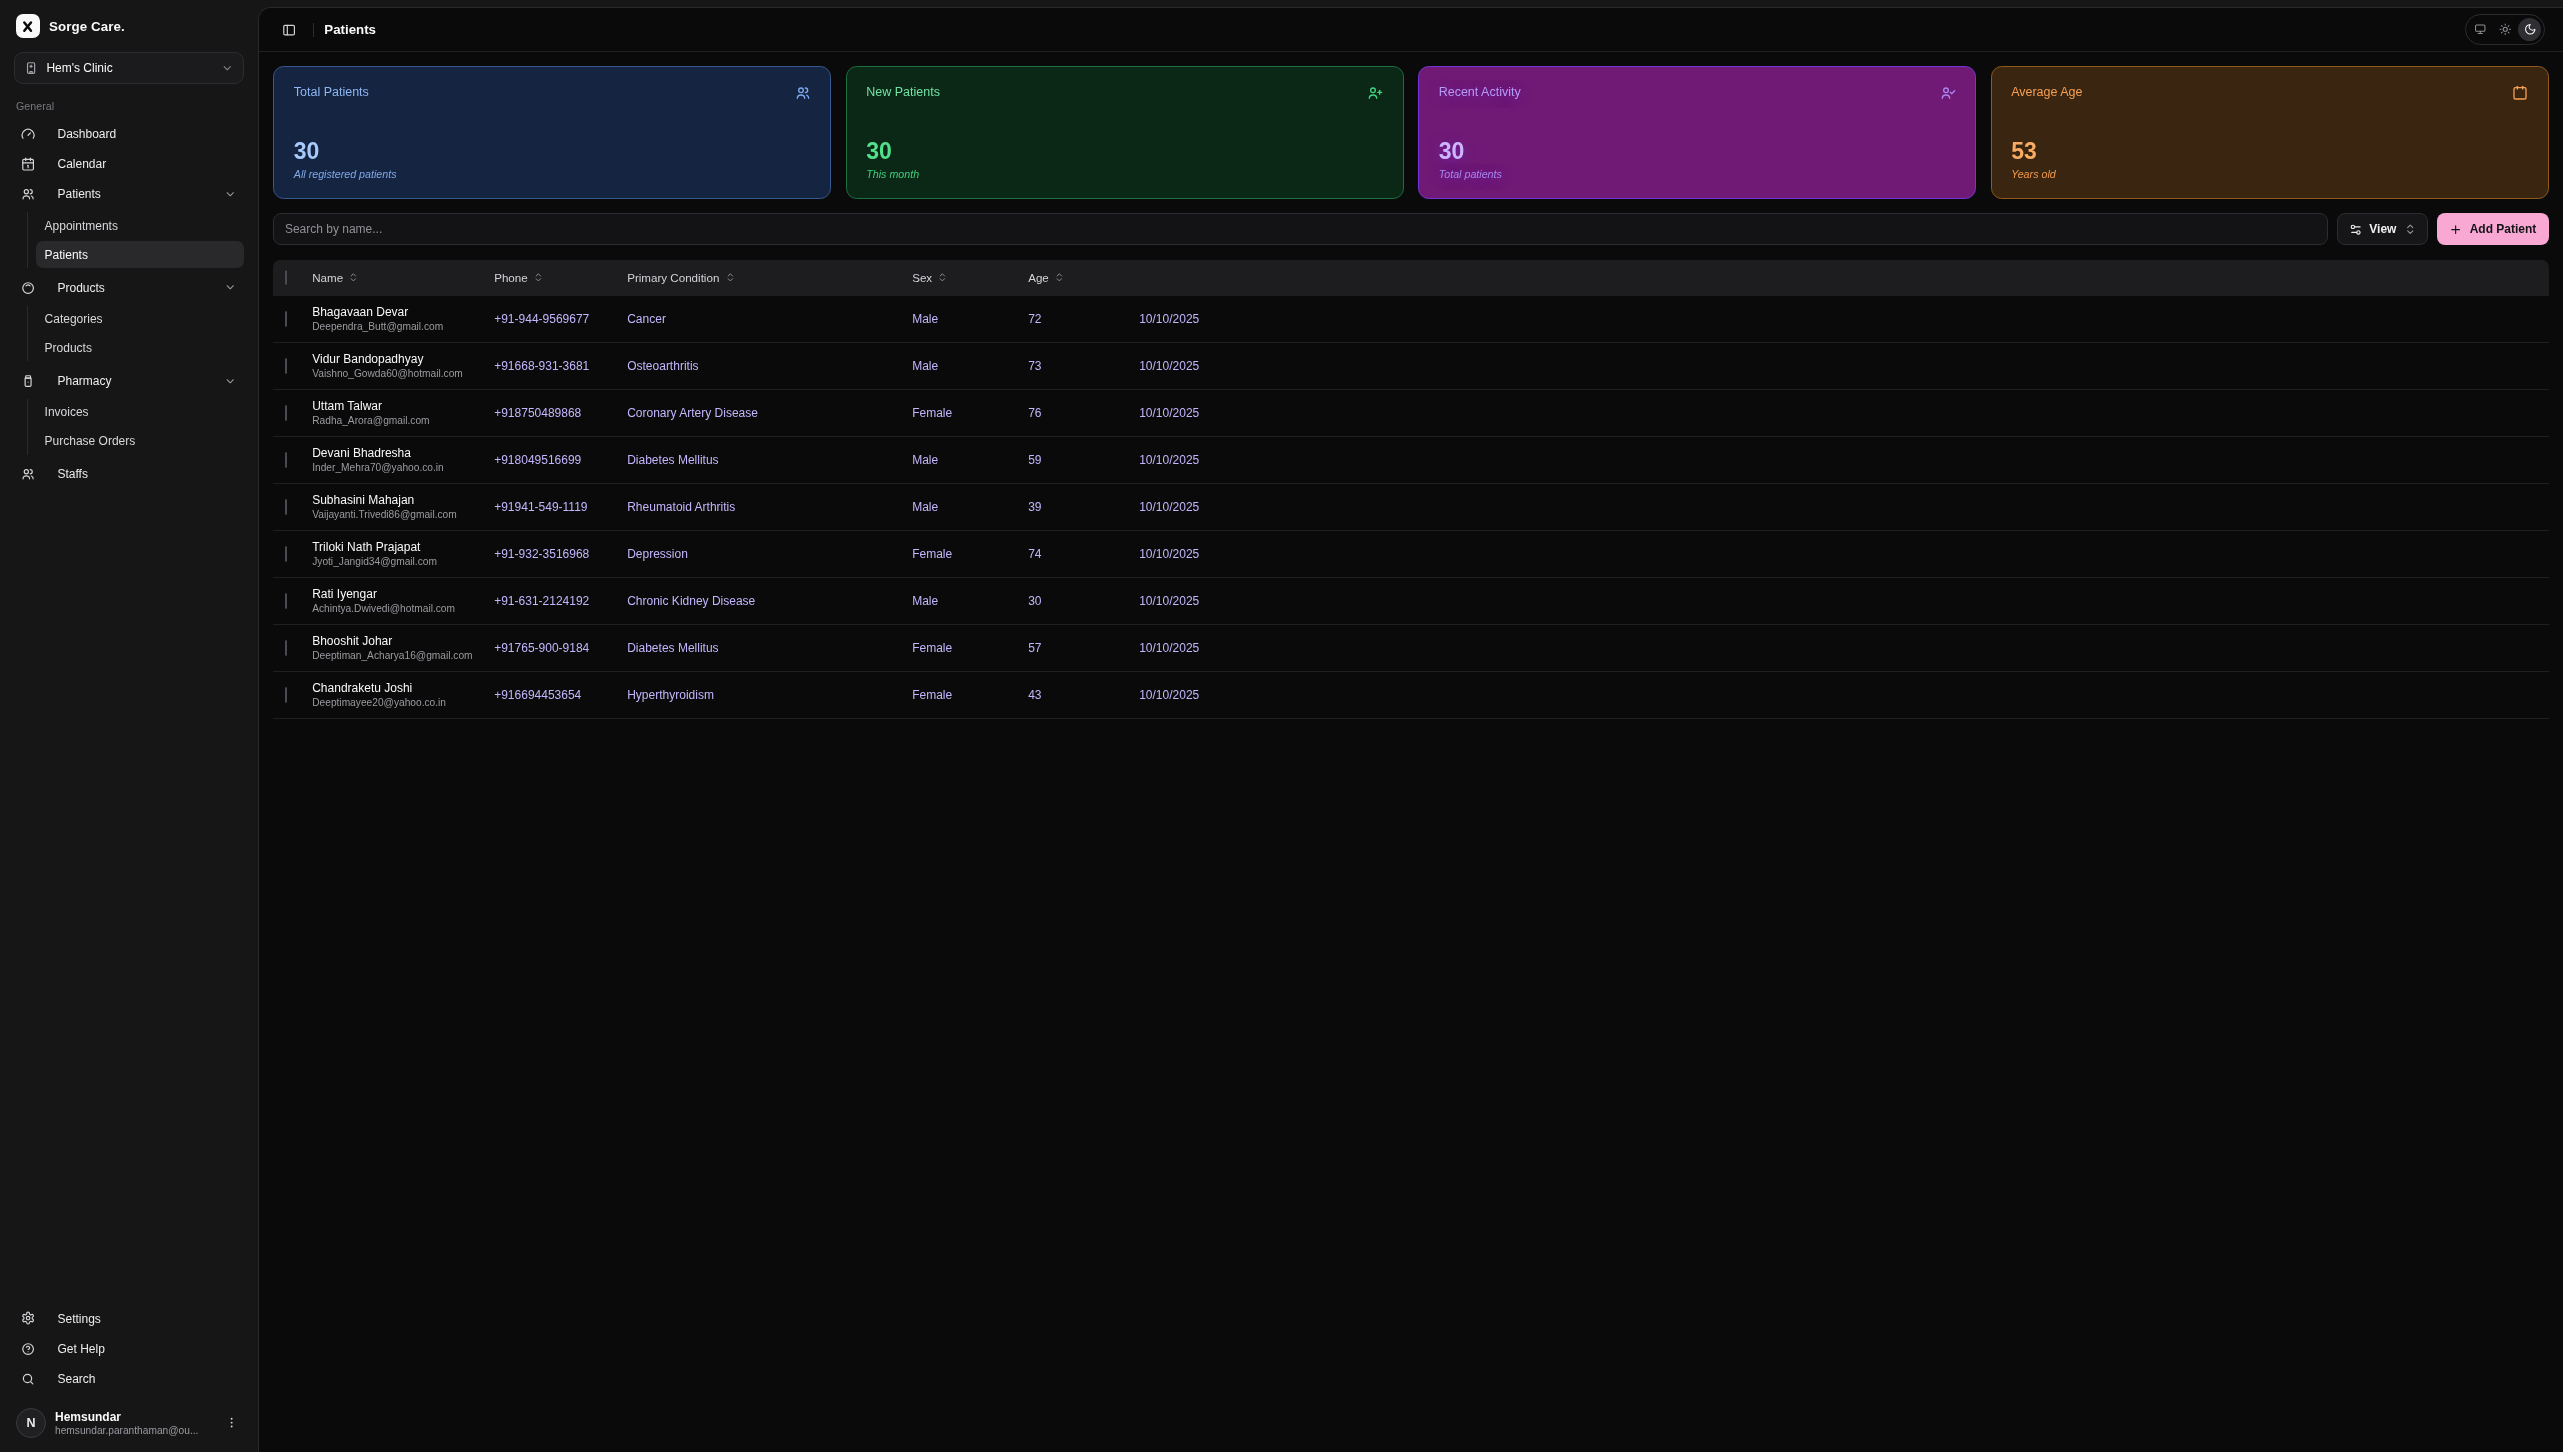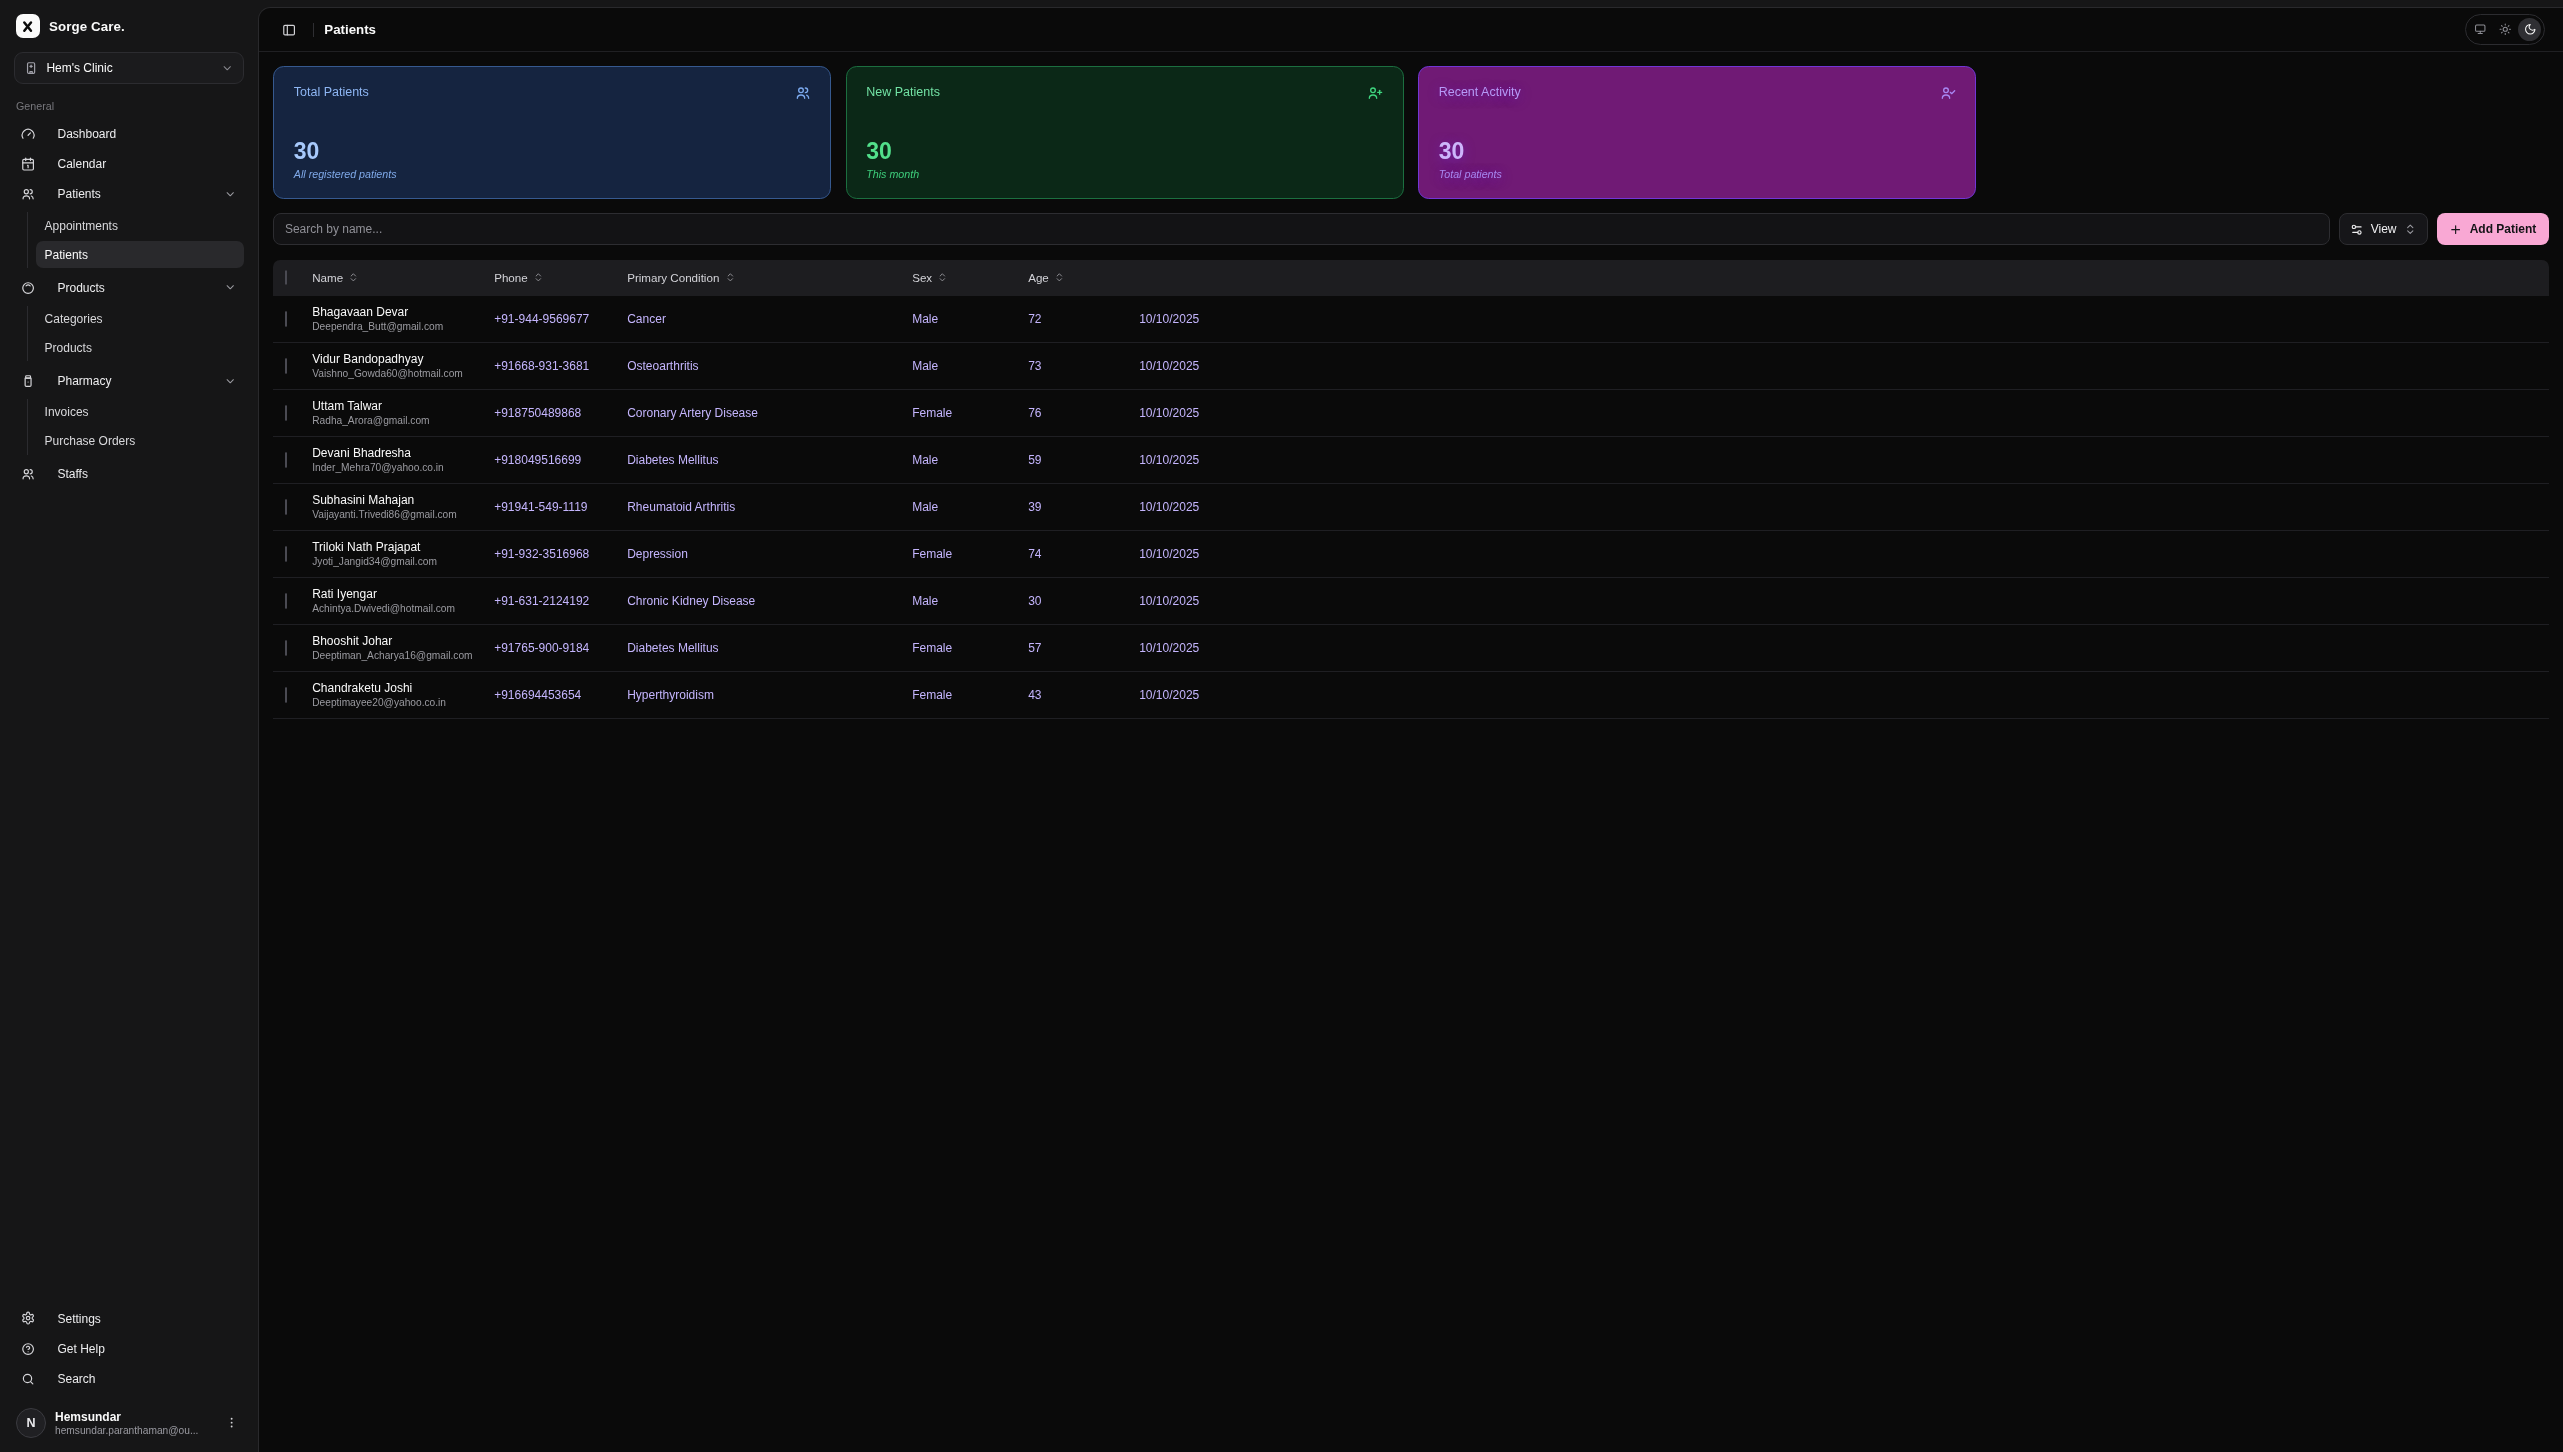--- a/index.html
+++ b/index.html
@@ -98,21 +98,21 @@
   .card.purple .card-title, .card.purple .card-value, .card.purple .card-sub { text-shadow:0 1.8px 10.7px rgba(109,40,217,.55); }
 
   
   .toolbar { margin-top:14.2px; display:flex; gap:9px; }
   .search-input {
     flex:1; height:32px; background:#131315; border:0.9px solid #2d2d31; border-radius:8px;
     padding:0 10.7px; font-size:12px; color:#e6e6e9; font-family:inherit; outline:none;
   }
   .search-input::placeholder { color:#8f8f96; }
   .btn { height:32px; border-radius:8px; display:flex; align-items:center; gap:7.1px; padding:0 10.7px; font-size:12px; cursor:pointer; }
-  .view-btn { border:0.9px solid #2d2d31; background:#161619; color:#f0f0f2; font-weight:400; }
+  .view-btn { border:0.9px solid #2d2d31; background:#161619; color:#f0f0f2; font-weight:700; }
   .view-btn .chevs { color:#9a9aa1; }
   .add-btn { background:#f9a8d4; color:#131316; font-weight:600; padding:0 12.5px; border:none; }
 
   
   .table { margin-top:14.2px; display:flex; flex-direction:column; }
   .thead, .trow { display:grid; grid-template-columns:39px 182px 133px 285px 116px 111px 1fr; align-items:center; }
   .thead {
     background:#1d1d20; border-radius:7.1px 7.1px 0 0; height:36px;
     font-size:11.6px; color:#d3d3d8; font-weight:500;
   }
@@ -402,20 +402,36 @@
                 <path d="m15.5 11 2 2 4.5-4.5"></path>
               </svg>
           </span>
         </div>
         <div class="card-bottom">
           <div class="card-value">30</div>
           <div class="card-sub">Total patients</div>
         </div>
       </div>
 
+      <div class="card orange" style="background: rgb(58, 37, 17); border-color: rgb(143, 90, 28); --title: #f79f52; --icon: #f79f52; --value: #f9ab61; --sub: #f09a4d;">
+        <div class="card-head">
+          <span class="card-title">Average Age</span>
+          <span class="card-icon">
+            <svg width="16" height="16" viewBox="0 0 24 24" fill="none" stroke="currentColor" stroke-width="2" stroke-linecap="round" stroke-linejoin="round">
+                <path d="M8 2v4"></path>
+                <path d="M16 2v4"></path>
+                <rect x="3" y="4" width="18" height="17" rx="2"></rect>
+              </svg>
+          </span>
+        </div>
+        <div class="card-bottom">
+          <div class="card-value">53</div>
+          <div class="card-sub">Years old</div>
+        </div>
+      </div>
     </div>
 
     <div class="toolbar">
       <input class="search-input" type="text" placeholder="Search by name..." style="">
       <button class="btn view-btn">
         <svg width="13.3" height="13.3" viewBox="0 0 24 24" fill="none" stroke="currentColor" stroke-width="2" stroke-linecap="round" stroke-linejoin="round">
             <path d="M20 7h-9"></path>
             <path d="M14 17H5"></path>
             <circle cx="17" cy="17" r="3"></circle>
             <circle cx="7" cy="7" r="3"></circle>

